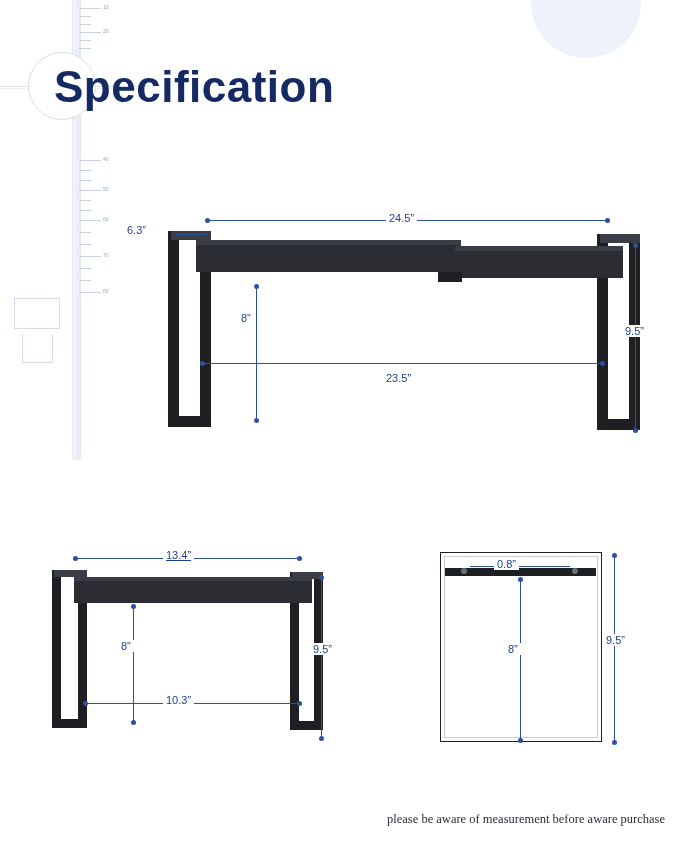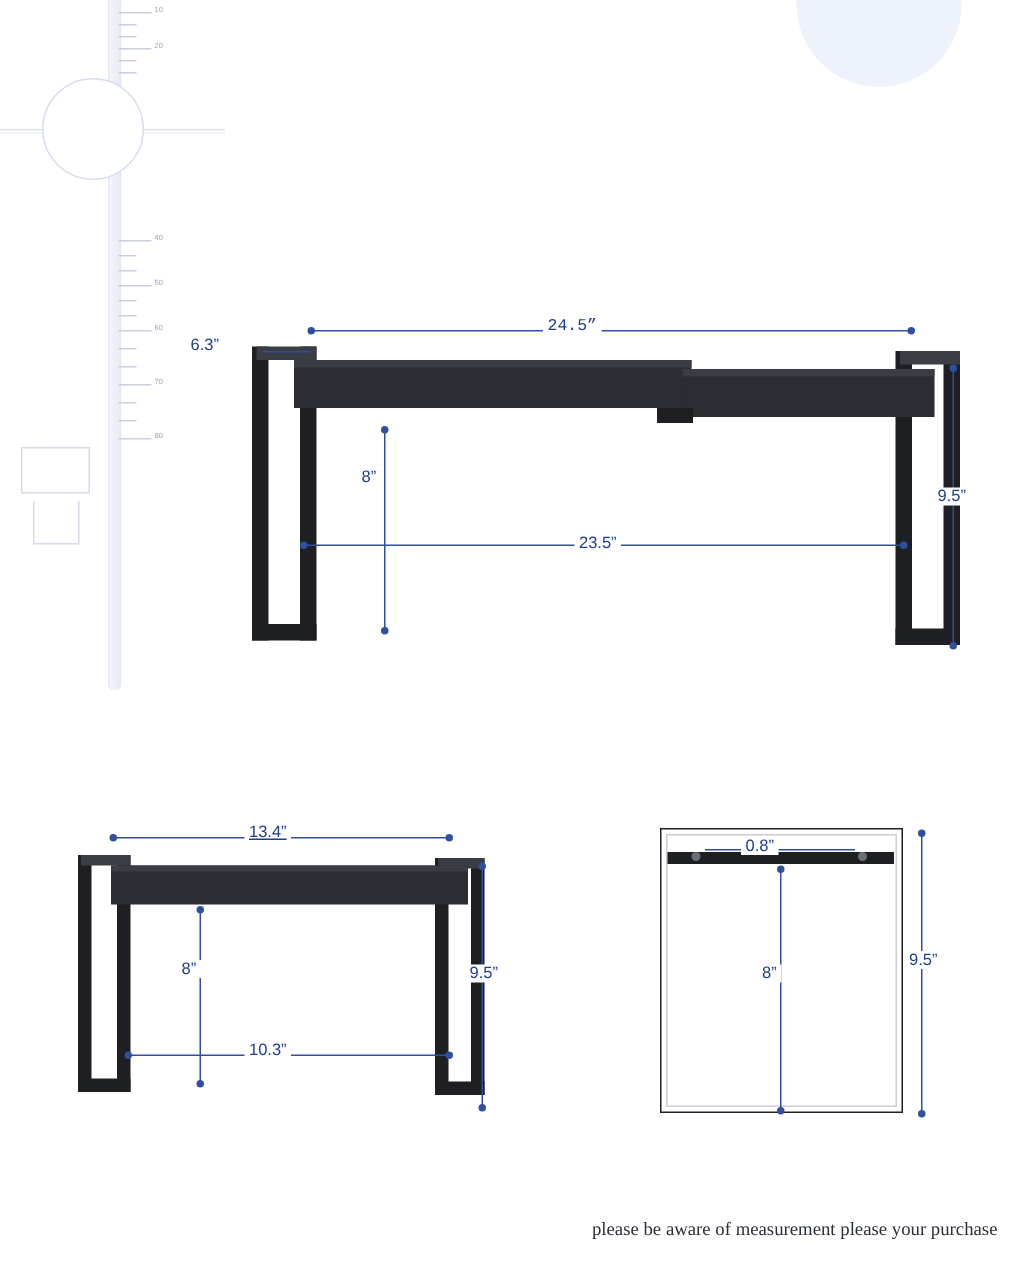--- a/index.html
+++ b/index.html
@@ -122,20 +122,21 @@
   <div class="tiny-sketch">
     <div class="sk-line" style="left:6px;top:6px;width:46px;height:1px;"></div>
     <div class="sk-line" style="left:6px;top:6px;width:1px;height:30px;"></div>
     <div class="sk-line" style="left:51px;top:6px;width:1px;height:30px;"></div>
     <div class="sk-line" style="left:6px;top:36px;width:46px;height:1px;"></div>
     <div class="sk-line" style="left:14px;top:42px;width:1px;height:28px;"></div>
     <div class="sk-line" style="left:44px;top:42px;width:1px;height:28px;"></div>
     <div class="sk-line" style="left:14px;top:70px;width:31px;height:1px;"></div>
   </div>
 
+  <div class="title">Specification</div>
 
   <div>
 
     <div class="shelf-dark" style="left:168px;top:231px;width:11px;height:196px;"></div>
     <div class="shelf-dark" style="left:200px;top:231px;width:11px;height:196px;"></div>
     <div class="shelf-dark" style="left:168px;top:416px;width:43px;height:11px;"></div>
     <div class="shelf-light" style="left:171px;top:231px;width:40px;height:9px;"></div>
 
     <div class="shelf-dark" style="left:597px;top:234px;width:11px;height:196px;"></div>
     <div class="shelf-dark" style="left:629px;top:234px;width:11px;height:196px;"></div>
@@ -145,34 +146,34 @@
     <div class="shelf-mid" style="left:196px;top:240px;width:265px;height:32px;"></div>
     <div class="shelf-light" style="left:196px;top:240px;width:265px;height:5px;"></div>
     <div class="shelf-mid" style="left:455px;top:246px;width:168px;height:32px;"></div>
     <div class="shelf-light" style="left:455px;top:246px;width:168px;height:5px;"></div>
     <div class="shelf-dark" style="left:438px;top:272px;width:24px;height:10px;"></div>
   </div>
 
   <div class="dim-line dim-h" style="left:208px;top:220px;width:400px;"></div>
   <div class="dot" style="left:205px;top:218px;"></div>
   <div class="dot" style="left:605px;top:218px;"></div>
-  <div class="dim-label" style="left:362px;top:212px;font-family:Liberation Mono, monospace;">24.5”</div>
+  <div class="dim-label" style="left:386px;top:212px;">24.5”</div>
 
   <div class="dim-line dim-h" style="left:175px;top:234px;width:32px;"></div>
   <div class="dim-label" style="left:124px;top:224px;">6.3”</div>
 
   <div class="dim-line dim-v" style="left:256px;top:287px;height:134px;"></div>
   <div class="dot" style="left:254px;top:284px;"></div>
   <div class="dot" style="left:254px;top:418px;"></div>
   <div class="dim-label" style="left:238px;top:312px;">8”</div>
 
   <div class="dim-line dim-h" style="left:203px;top:363px;width:400px;"></div>
   <div class="dot" style="left:200px;top:361px;"></div>
   <div class="dot" style="left:600px;top:361px;"></div>
-  <div class="dim-label" style="left:383px;top:356px;">23.5”</div>
+  <div class="dim-label" style="left:383px;top:372px;">23.5”</div>
 
   <div class="dim-line dim-v" style="left:635px;top:246px;height:184px;"></div>
   <div class="dot" style="left:633px;top:243px;"></div>
   <div class="dot" style="left:633px;top:428px;"></div>
   <div class="dim-label" style="left:622px;top:325px;">9.5”</div>
 
   <div>
     <div class="shelf-dark" style="left:52px;top:570px;width:9px;height:158px;"></div>
     <div class="shelf-dark" style="left:78px;top:570px;width:9px;height:158px;"></div>
     <div class="shelf-dark" style="left:52px;top:719px;width:35px;height:9px;"></div>
@@ -221,15 +222,15 @@
   <div class="dim-line dim-v" style="left:520px;top:580px;height:160px;"></div>
   <div class="dot" style="left:518px;top:577px;"></div>
   <div class="dot" style="left:518px;top:738px;"></div>
   <div class="dim-label" style="left:505px;top:643px;">8”</div>
 
   <div class="dim-line dim-v" style="left:614px;top:556px;height:186px;"></div>
   <div class="dot" style="left:612px;top:553px;"></div>
   <div class="dot" style="left:612px;top:740px;"></div>
   <div class="dim-label" style="left:603px;top:634px;">9.5”</div>
 
-  <div class="footer-note">please be aware of measurement please your purchase</div>
+  <div class="footer-note">please be aware of measurement before aware purchase</div>
 
 </div>
 
 </body></html>

